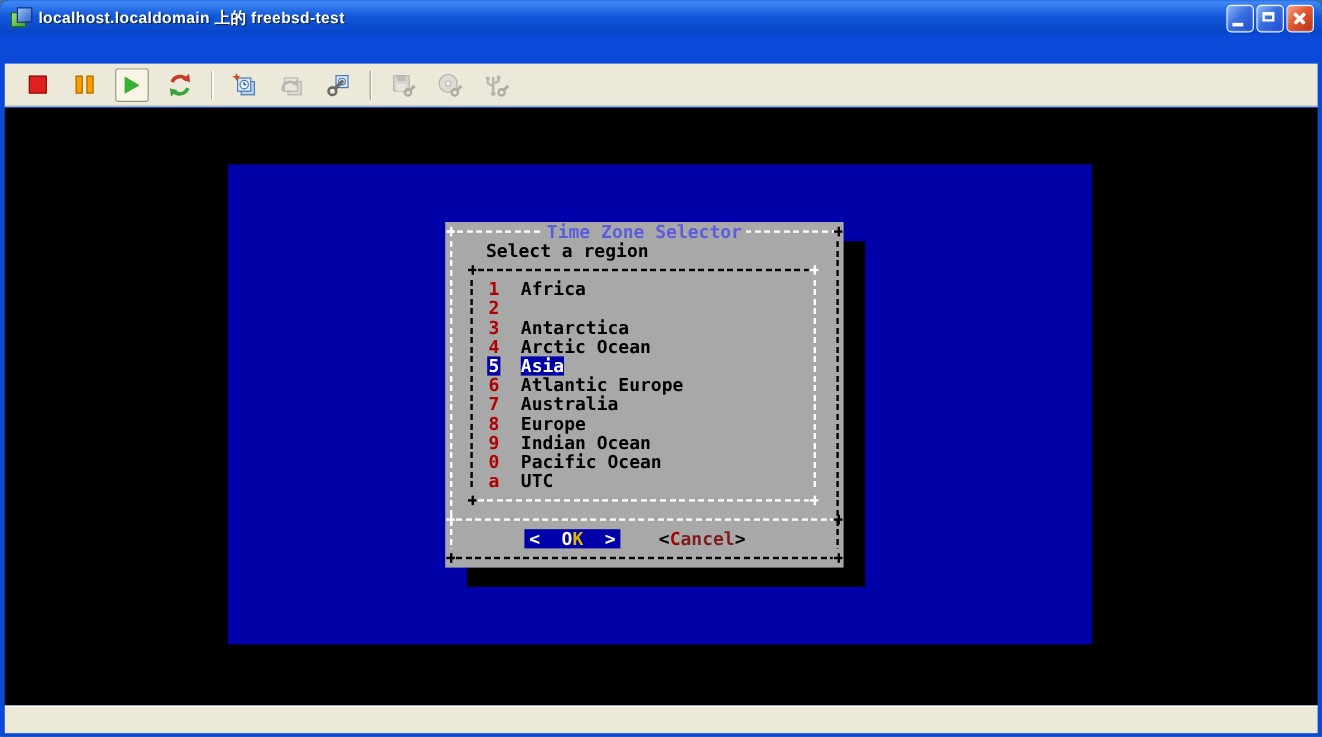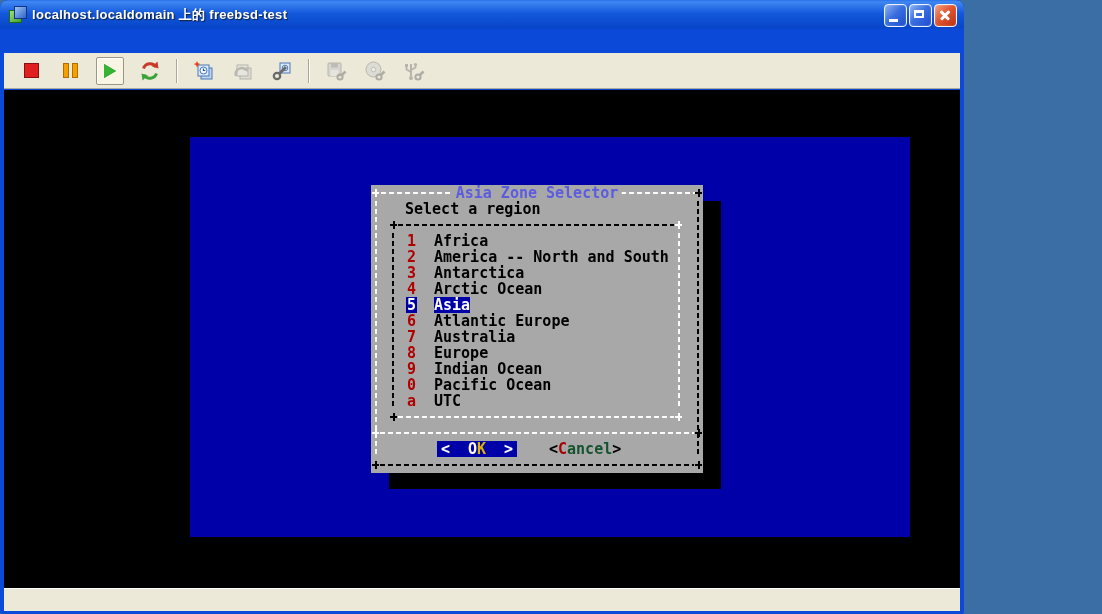--- a/index.html
+++ b/index.html
@@ -1,16 +1,16 @@
 <!DOCTYPE html>
 <html><head>
 <meta charset="utf-8">
 <style>
   html,body{margin:0;padding:0;background:#3a6ea5;font-family:"Liberation Sans","DejaVu Sans",sans-serif;}
-  #window{position:relative;width:964px;height:614px;background:#0b49d8;border-radius:8px 8px 2px 2px;overflow:hidden;text-decoration:underline;}
+  #window{position:relative;width:1102px;height:614px;background:#0b49d8;border-radius:8px 8px 2px 2px;overflow:hidden;text-decoration:underline;}
 
   
   #titlebar{position:absolute;top:0;left:0;right:0;height:30px;border-radius:8px 8px 0 0;
     background:linear-gradient(180deg,#2a70e8 0%,#3f87f2 6%,#1358dc 45%,#0845c8 92%,#0b49d8 100%);
     display:flex;align-items:center;padding:0 8px;box-sizing:border-box;}
   .vm-ico{width:18px;height:18px;position:relative;margin-right:6px;flex:0 0 auto;}
   .vm-ico .sq1{position:absolute;left:1px;top:4px;width:11px;height:11px;background:linear-gradient(135deg,#9fe07a,#3f9e2e);border:1px solid #1d6b12;}
   .vm-ico .sq2{position:absolute;left:6px;top:0px;width:11px;height:11px;background:linear-gradient(135deg,#9ec4f5,#2e62c8);border:1px solid #15337e;}
   #title-text{color:#fff;font-weight:bold;font-size:13px;letter-spacing:.3px;text-shadow:1px 1px 1px #123;white-space:nowrap;}
   #win-controls{position:absolute;right:7px;top:4px;display:flex;gap:2px;}
@@ -56,21 +56,21 @@
   #dlg-prompt{position:absolute;top:16px;left:34px;white-space:nowrap;}
   #inner{position:absolute;left:18px;top:32px;width:294px;height:208px;}
   .tz-row{position:absolute;left:0;right:0;height:16px;}
   .tz-key{position:absolute;left:17px;width:11px;text-align:center;color:#b00000;}
   .tz-label{position:absolute;left:45px;white-space:nowrap;color:#000;}
   .tz-row.sel .tz-key,.tz-row.sel .tz-label{background:#0000a8;color:#fcfcfc;}
   #btn-ok{position:absolute;left:66px;top:256px;width:80px;height:16px;background:#0000a8;display:flex;justify-content:space-between;align-items:center;padding:0 4px;box-sizing:border-box;color:#fcfcfc;}
   #btn-ok .hot{color:#e0b400;}
   #btn-cancel{position:absolute;left:178px;top:256px;height:16px;white-space:nowrap;}
   #btn-cancel .hot{color:#a80000;}
-  #btn-cancel .rest{color:#14532d;}
+  #btn-cancel .rest{color:#7f1d1d;}
   #btn-cancel .br{color:#000;}
 </style>
 </head>
 <body>
 
 <div id="window">
 
   <div id="titlebar">
     <span class="vm-ico">
         <i class="sq1"></i>
@@ -173,21 +173,21 @@
 
   <div id="vm-area">
     <div id="crt">
       <div id="dlg-shadow"></div>
 
       <div id="dlg">
 
         <span class="hd w" style="left:2px;right:2px;top:7px;"></span>
         <span class="cx w" style="left:0;top:0;"></span>
         <span class="cx b" style="right:0;top:0;"></span>
-        <span id="dlg-title">Asia Zone Selector</span>
+        <span id="dlg-title">Time Zone Selector</span>
 
         <span class="vd w" style="left:4px;top:16px;height:256px;"></span>
         <span class="vd b" style="left:326px;top:16px;height:256px;"></span>
 
         <span id="dlg-prompt">Select a region</span>
 
         <div id="inner">
           <span class="hd b" style="left:9px;right:9px;top:7px;"></span>
           <span class="cx b" style="left:0;top:0;"></span>
           <span class="cx w" style="right:0;top:0;"></span>
@@ -196,21 +196,20 @@
           <span class="hd w" style="left:9px;right:9px;top:199px;"></span>
           <span class="cx b" style="left:0;top:192px;"></span>
           <span class="cx w" style="right:0;top:192px;"></span>
 
           <div class="tz-row" style="top:16px">
               <span class="tz-key">1</span>
               <span class="tz-label">Africa</span>
             </div>
           <div class="tz-row" style="top:32px">
               <span class="tz-key">2</span>
-              <span class="tz-label">America -- North and South</span>
             </div>
           <div class="tz-row" style="top:48px">
               <span class="tz-key">3</span>
               <span class="tz-label">Antarctica</span>
             </div>
           <div class="tz-row" style="top:64px">
               <span class="tz-key">4</span>
               <span class="tz-label">Arctic Ocean</span>
             </div>
           <div class="tz-row sel" style="top:80px">

